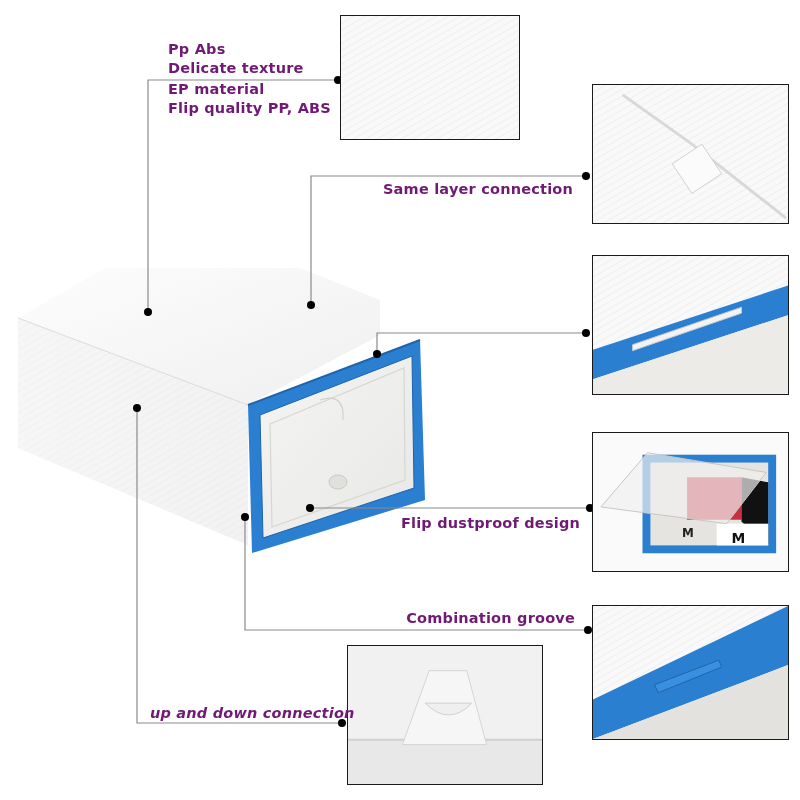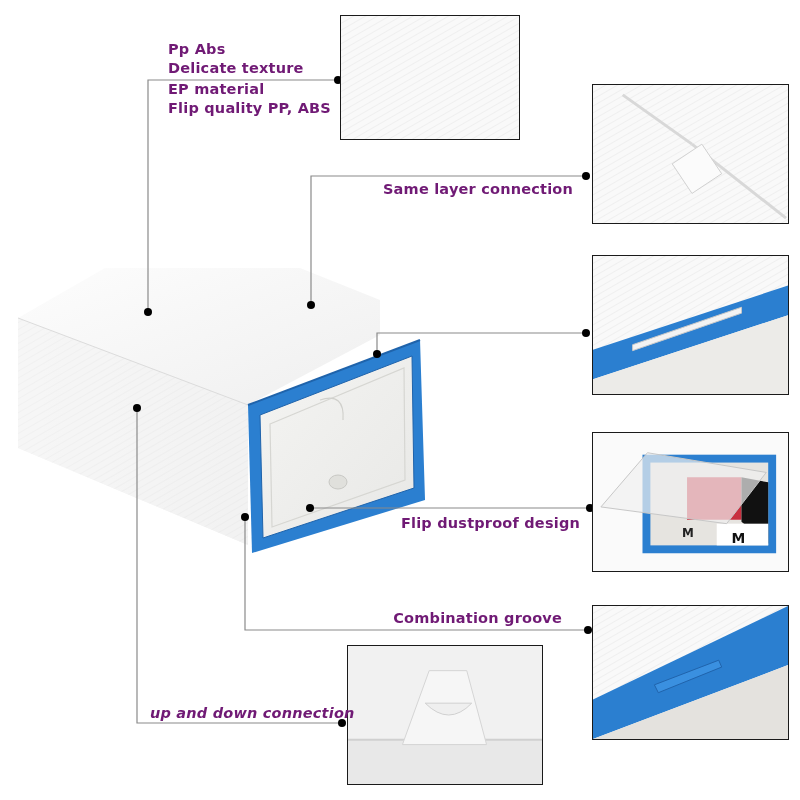--- a/index.html
+++ b/index.html
@@ -147,20 +147,20 @@
 
   <div class="label right" style="right:227px;top:180px;margin-left:30px;">
     <div>Same layer connection</div>
   </div>
 
 
   <div class="label right" style="right:220px;top:486px;margin-top:28px;">
     <div>Flip dustproof design</div>
   </div>
 
-  <div class="label right" style="right:238px;top:609px;text-align:right;">
+  <div class="label right" style="right:225px;top:609px;text-align:right;">
     <div>Combination groove</div>
   </div>
 
   <div class="label" style="left:150px;top:704px;font-style:italic;">
     <div>up and down connection</div>
   </div>
 </div>
 
 </body></html>

